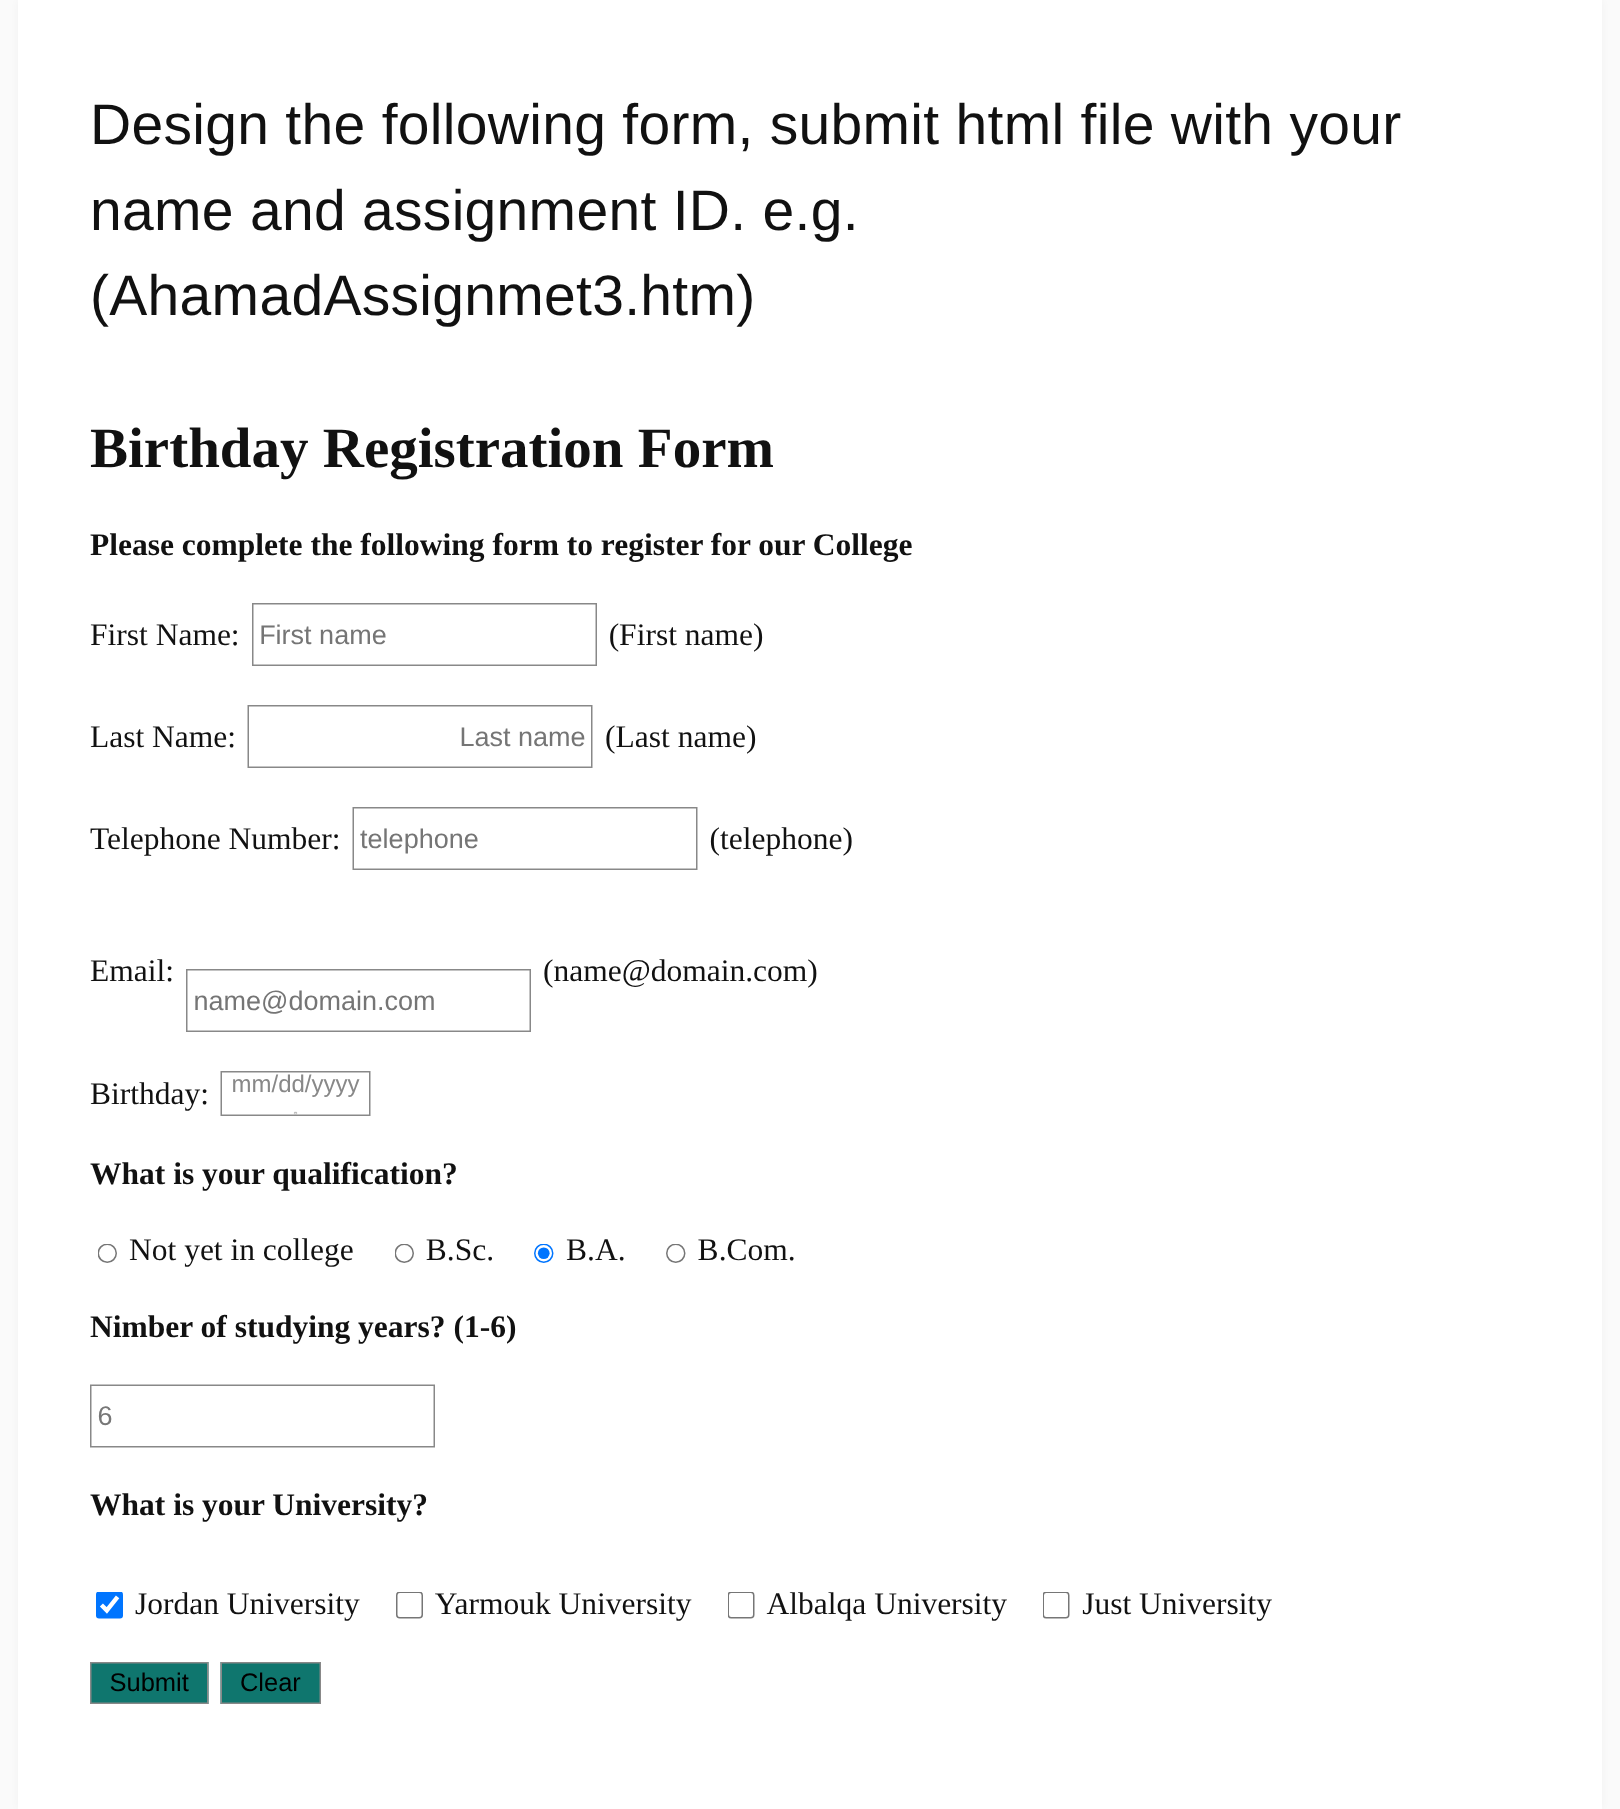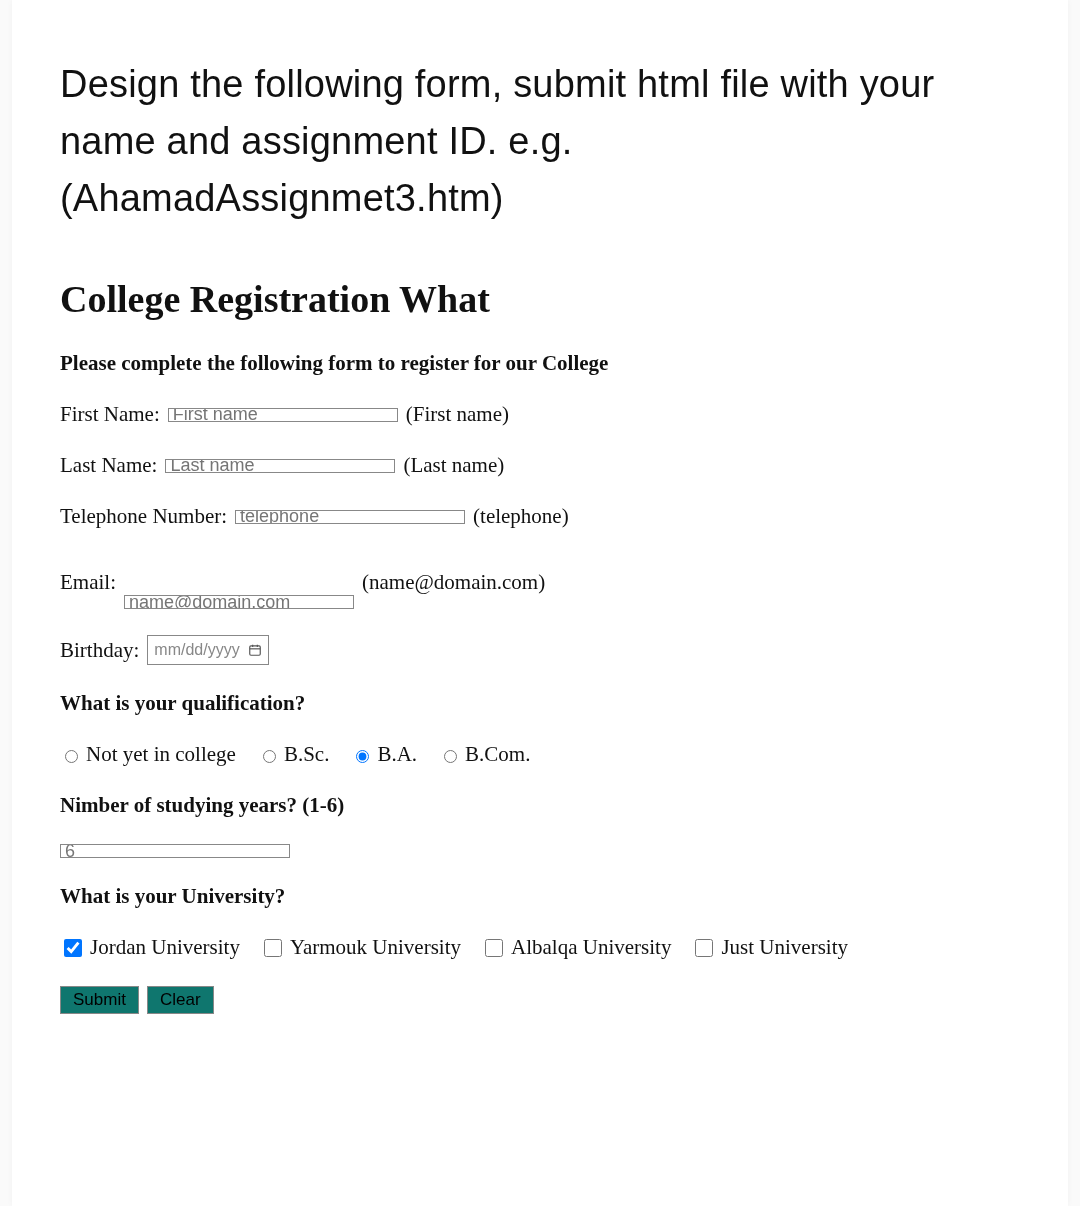--- a/index.html
+++ b/index.html
@@ -44,72 +44,73 @@
   }
   .row.block{display:block;font-weight:bold;}
   label.inline{margin-right:4px;}
   input[type=text],input[type=email]{
     font-family:Arial,sans-serif;
     font-size:18px;
     color:#777;
     padding:2px 4px;
     border:1px solid #888;
     background:#fff;
-    height:14px;
+    height:42px;
     width:230px;
     box-sizing:border-box;
   }
   input#fn{width:230px;}
-  input#ln{width:230px;}
+  input#ln{width:230px;text-align:right;}
   input#tel{width:230px;}
   input#email{width:230px;margin-top:40px;}
   .date-input{
     display:inline-flex;
     align-items:center;
     border:1px solid #888;
     height:28px;
     padding:0 6px;
     font-family:Arial,sans-serif;
     font-size:16px;
     color:#888;
     gap:8px;
+    flex-direction:column;
   }
   .after-hint{margin-left:4px;}
   .radio-item{display:inline-flex;align-items:center;margin-right:18px;font-size:21px;}
   .radio-item input{margin-right:8px;}
   .num-input{
     border:1px solid #888;
     width:112px;
     height:30px;
     font-family:Arial,sans-serif;
     font-size:18px;
     padding:2px 6px;
     box-sizing:border-box;
   }
-  .chk-item{display:inline-flex;align-items:flex-end;margin-right:16px;font-size:21px;}
+  .chk-item{display:inline-flex;align-items:flex-end;margin-right:16px;font-size:21px;margin-top:15px;}
   .chk-item input{margin-right:8px;width:18px;height:18px;}
   button{
     font-family:Arial,sans-serif;
     font-size:17px;
     padding:3px 12px;
     border:1px solid #888;
     background:#0f766e;
     cursor:pointer;
   }
   .btn-row{display:flex;gap:8px;margin-top:4px;}
   .cal-icon{width:14px;height:14px;display:inline-block;}
 </style>
 </head>
 <body>
 
 <div class="page">
 
   <p class="instructions">Design the following form, submit html file with your name and assignment ID. e.g. (AhamadAssignmet3.htm)</p>
 
-  <h1 class="form-title">College Registration What</h1>
+  <h1 class="form-title">Birthday Registration Form</h1>
 
   <div class="row block">Please complete the following form to register for our College</div>
 
   <div class="row">
     <label class="inline">First Name:</label>
     <input id="fn" type="text" placeholder="First name" style="">
     <span class="after-hint">(First name)</span>
   </div>
 
   <div class="row">

